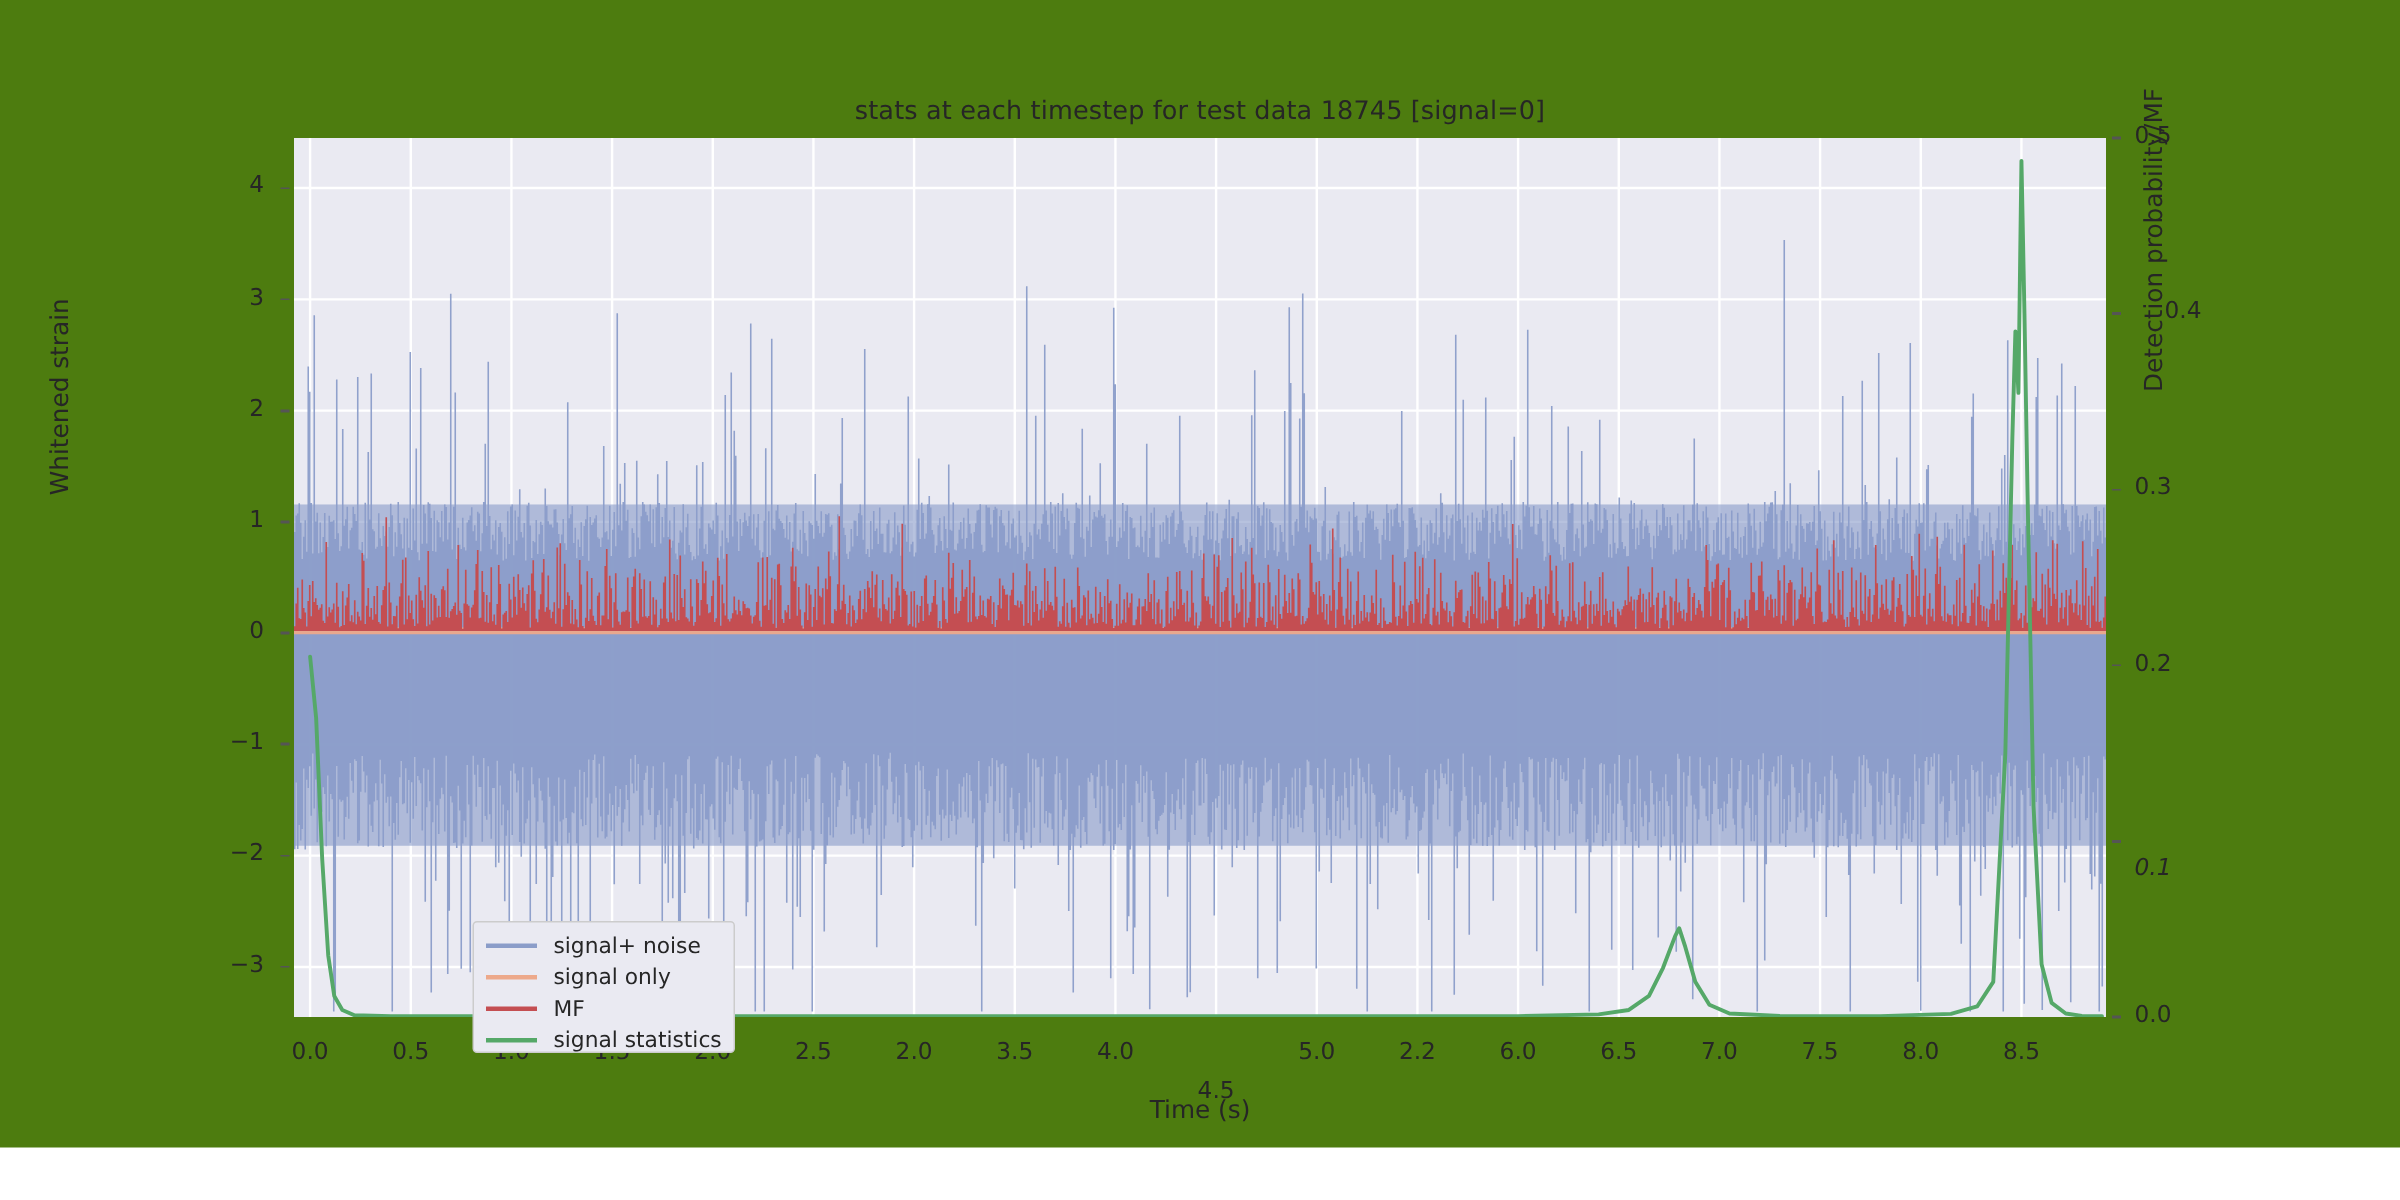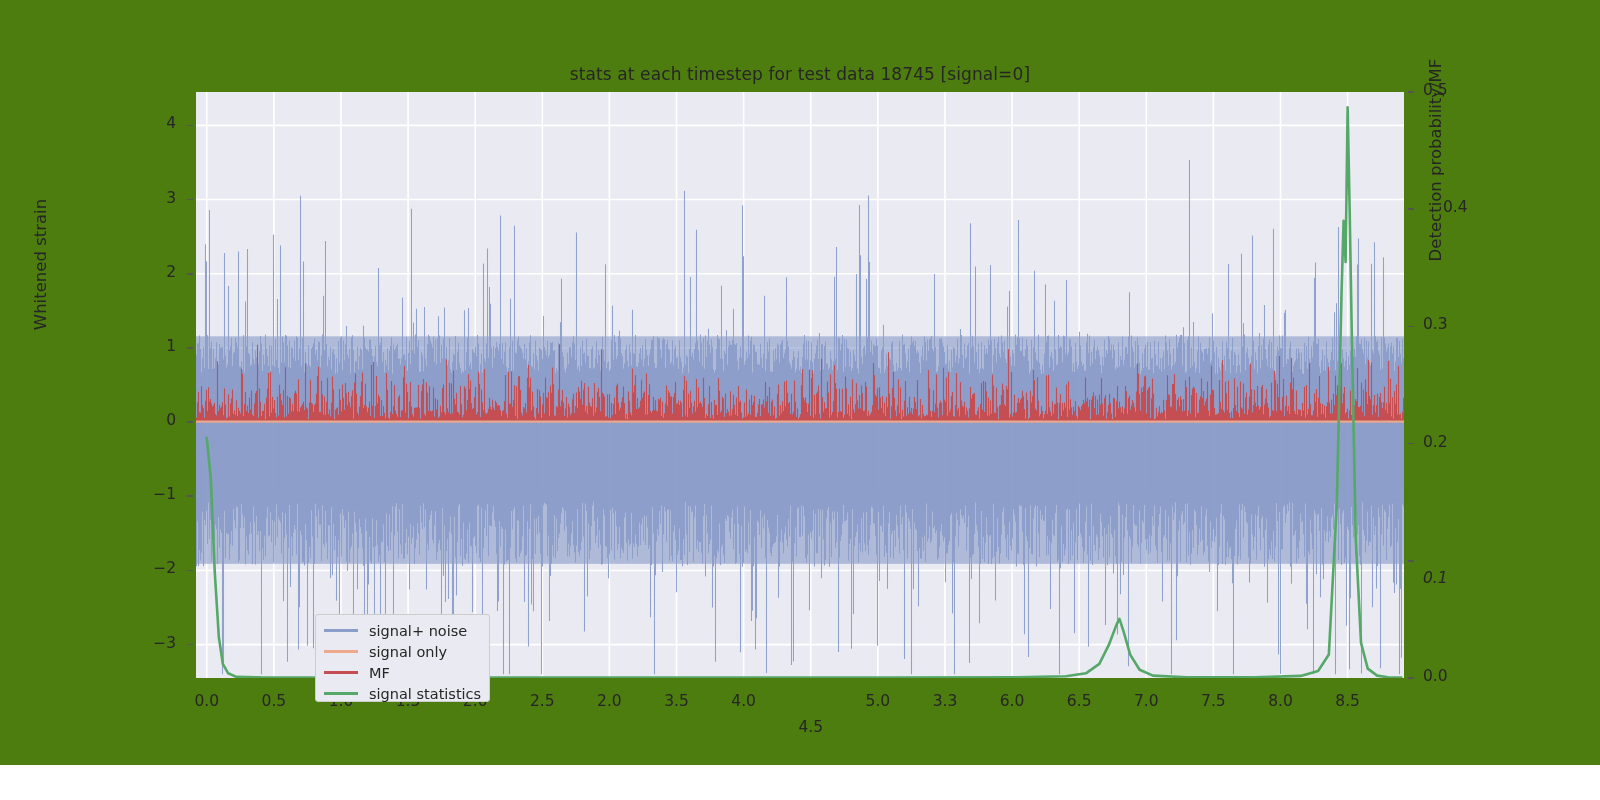--- a/index.html
+++ b/index.html
@@ -128,20 +128,21 @@
 </style>
 </head>
 <body>
 
 <div id="figure">
 
   <div id="chart-title">stats at each timestep for test data 18745 [signal=0]</div>
 
   <div class="axis-label" id="ylabel-left">Whitened strain</div>
   <div class="axis-label" id="ylabel-right">Detection probability/MF</div>
+  <div class="axis-label" id="xlabel">Time (s)</div>
 
   <div id="plot-area">
     <svg id="plot-svg" width="1208" height="586">
       <g id="gridlines">
           <line x1="10.737777777777778" y1="0" x2="10.737777777777778" y2="586" stroke="#ffffff" stroke-width="1.6"></line>
           <line x1="77.8488888888889" y1="0" x2="77.8488888888889" y2="586" stroke="#ffffff" stroke-width="1.6"></line>
           <line x1="144.96" y1="0" x2="144.96" y2="586" stroke="#ffffff" stroke-width="1.6"></line>
           <line x1="212.07111111111112" y1="0" x2="212.07111111111112" y2="586" stroke="#ffffff" stroke-width="1.6"></line>
           <line x1="279.18222222222226" y1="0" x2="279.18222222222226" y2="586" stroke="#ffffff" stroke-width="1.6"></line>
           <line x1="346.29333333333335" y1="0" x2="346.29333333333335" y2="586" stroke="#ffffff" stroke-width="1.6"></line>
@@ -215,21 +216,21 @@
       <div class="tick-label xtick" style="left: 243.849px; top: 692px;">0.5</div>
       <div class="tick-label xtick" style="left: 310.96px; top: 692px;">1.0</div>
       <div class="tick-label xtick" style="left: 378.071px; top: 692px;">1.5</div>
       <div class="tick-label xtick" style="left: 445.182px; top: 692px;">2.0</div>
       <div class="tick-label xtick" style="left: 512.293px; top: 692px;">2.5</div>
       <div class="tick-label xtick" style="left: 579.404px; top: 692px;">2.0</div>
       <div class="tick-label xtick" style="left: 646.516px; top: 692px;">3.5</div>
       <div class="tick-label xtick" style="left: 713.627px; top: 692px;">4.0</div>
       <div class="tick-label xtick" style="left: 780.738px; top: 718px;">4.5</div>
       <div class="tick-label xtick" style="left: 847.849px; top: 692px;">5.0</div>
-      <div class="tick-label xtick" style="left: 914.96px; top: 692px;">3.3</div>
+      <div class="tick-label xtick" style="left: 914.96px; top: 692px;">2.2</div>
       <div class="tick-label xtick" style="left: 982.071px; top: 692px;">6.0</div>
       <div class="tick-label xtick" style="left: 1049.18px; top: 692px;">6.5</div>
       <div class="tick-label xtick" style="left: 1116.29px; top: 692px;">7.0</div>
       <div class="tick-label xtick" style="left: 1183.4px; top: 692px; text-align: center;">7.5</div>
       <div class="tick-label xtick" style="left: 1250.52px; top: 692px;">8.0</div>
       <div class="tick-label xtick" style="left: 1317.63px; top: 692px;">8.5</div>
     </div>
 
   <div id="legend">
     <div class="legend-row">

